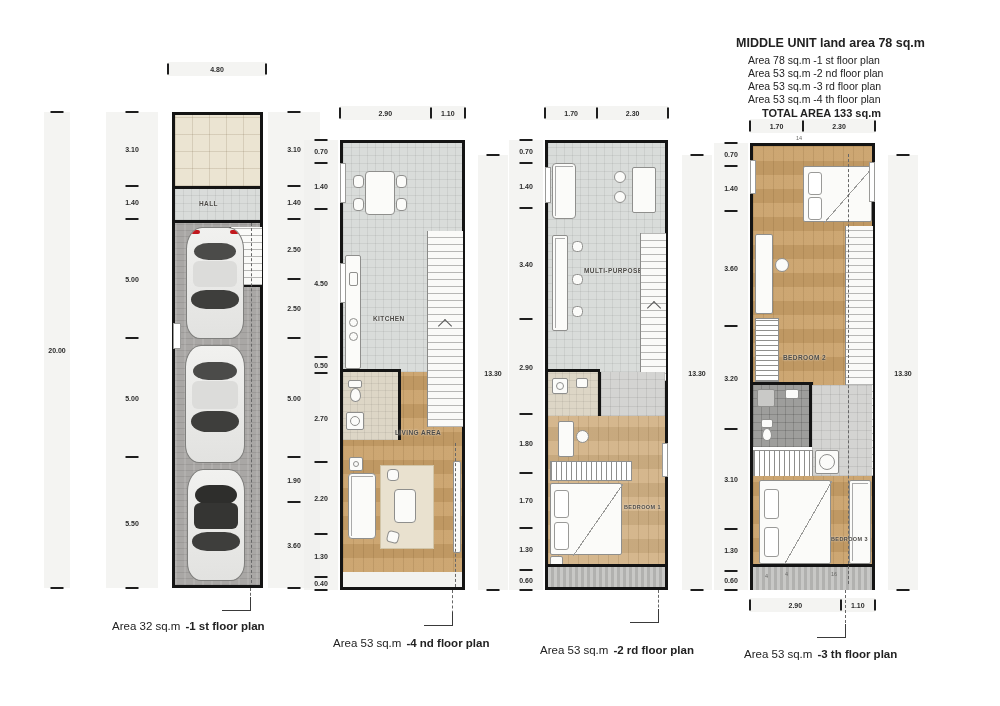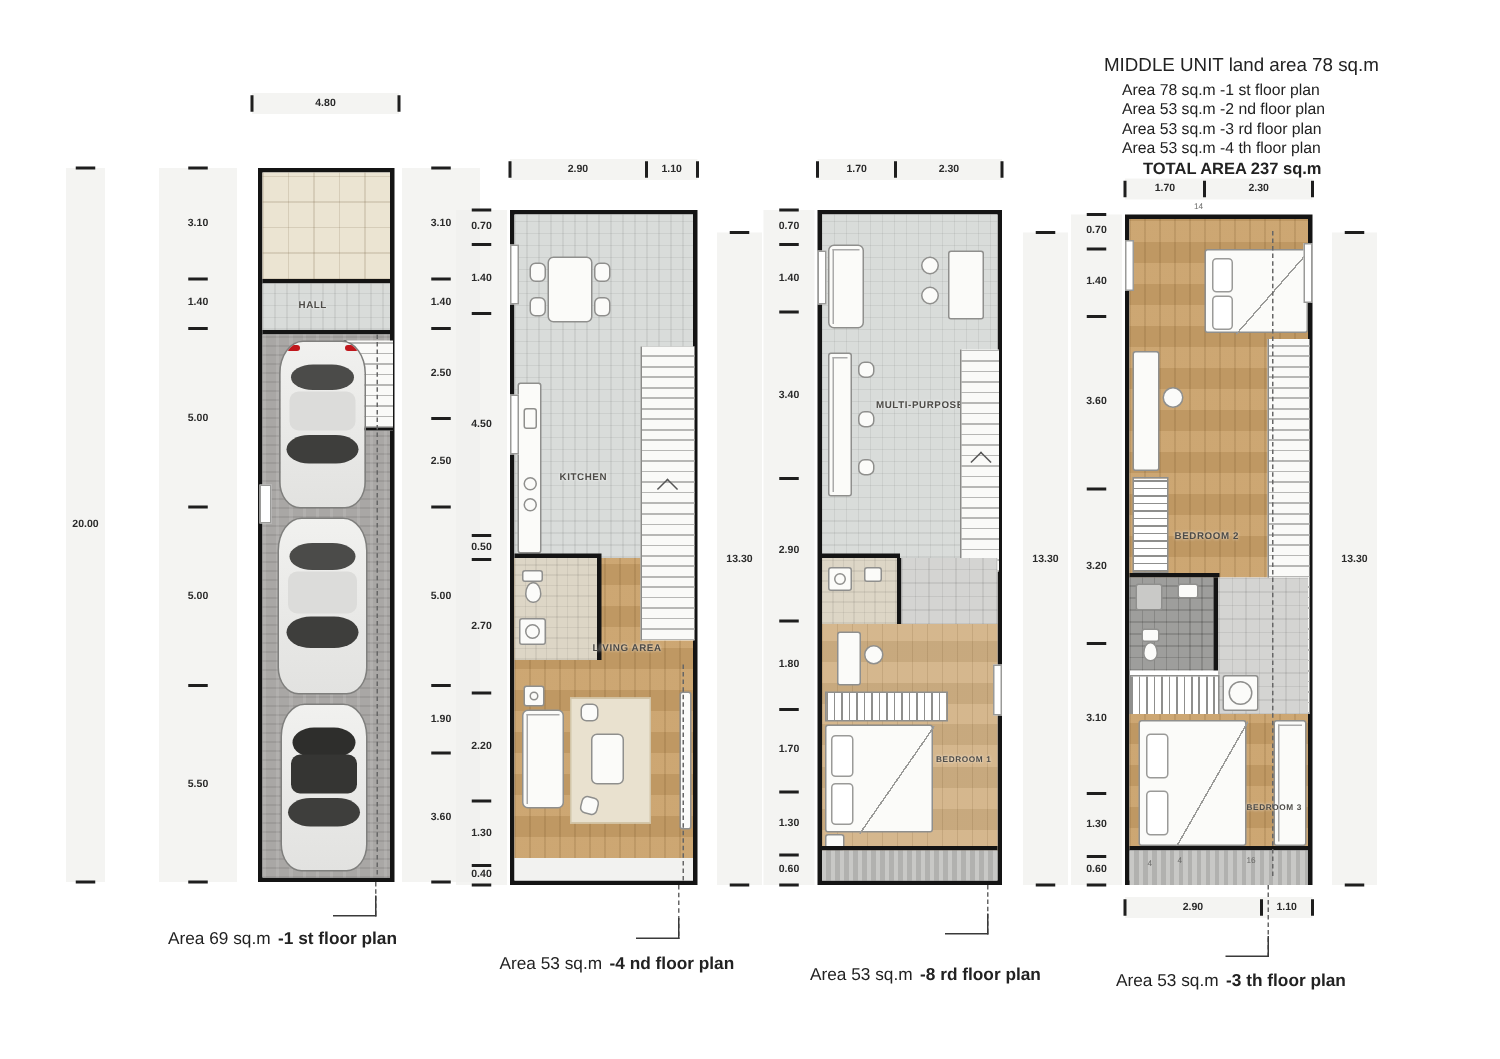--- a/index.html
+++ b/index.html
@@ -77,38 +77,38 @@
        border:1px solid #7f7f7d;overflow:hidden;}
   .car .glass-r{position:absolute;left:12%;right:12%;top:14%;height:15%;background:#4b4b49;border-radius:40%/60%;}
   .car .roof{position:absolute;left:10%;right:10%;top:30%;height:24%;background:#dcdcda;border-radius:6px;}
   .car .glass-f{position:absolute;left:8%;right:8%;top:56%;height:18%;background:#3e3e3c;border-radius:40%/60%;}
   .car .light-l,.car .light-r{position:absolute;top:2%;width:9px;height:4px;background:#c0171c;border-radius:2px;}
   .car .light-l{left:8%;} .car .light-r{right:8%;}
   .car.dark-roof .roof{background:#353533;}
   .car.dark-roof .glass-r{background:#2e2e2c;height:18%;}
 
   
-  .hdr-title{position:absolute;font-size:12.5px;font-weight:normal;white-space:nowrap;}
+  .hdr-title{position:absolute;font-size:12.5px;font-weight:bold;white-space:nowrap;}
   .hdr-line{position:absolute;font-size:10.5px;white-space:nowrap;}
   .hdr-total{position:absolute;font-size:11px;font-weight:bold;white-space:nowrap;}
   .caption{position:absolute;font-size:11.5px;white-space:nowrap;}
   .caption b{margin-left:5px;}
   .mini-tag{position:absolute;font-size:5.5px;color:#6a6a68;}
 </style>
 </head>
 <body>
 
 <div class="sheet">
 
   <div class="hdr-title" style="left:736px;top:36px;">MIDDLE UNIT land area 78 sq.m</div>
   <div class="hdr-line" style="left:748px;top:54px;">Area 78 sq.m  -1 st floor plan</div>
   <div class="hdr-line" style="left:748px;top:67px;">Area 53 sq.m  -2 nd floor plan</div>
   <div class="hdr-line" style="left:748px;top:80px;">Area 53 sq.m  -3 rd floor plan</div>
   <div class="hdr-line" style="left:748px;top:93px;">Area 53 sq.m  -4 th floor plan</div>
-  <div class="hdr-total" style="left:762px;top:107px;">TOTAL AREA 237 sq.m</div>
+  <div class="hdr-total" style="left:762px;top:107px;">TOTAL AREA 133 sq.m</div>
 
   <div class="track bar" style="left:168px;top:62px;width:98px;height:14px;">
       <div class="tick-h" style="left: 0%;"></div>
       <div class="lab-h" style="left: 50%;">4.80</div>
       <div class="tick-h" style="left: 100%;"></div>
     </div>
   <div class="track" style="left:44px;top:112px;width:26px;height:476px;">
       <div class="tick-v" style="top: 0%;"></div>
       <div class="lab-v" style="top: 50%;">20.00</div>
       <div class="tick-v" style="top: 100%;"></div>
@@ -170,21 +170,21 @@
         <div class="glass-r"></div>
         <div class="roof"></div>
         <div class="glass-f"></div>
       </div>
       <div class="cline" style="left:76px;top:0;height:360px;"></div>
     </div>
   </div>
   <div class="cline" style="left:250px;top:588px;height:22px;"></div>
   <div class="hook" style="left:222px;top:597px;width:28px;height:13px;"></div>
   <div class="caption" style="left:112px;top:620px;">
-    <span>Area 69 sq.m</span><b>-1 st floor plan</b>
+    <span>Area 32 sq.m</span><b>-1 st floor plan</b>
   </div>
 
   <div class="track bar" style="left:340px;top:106px;width:125px;height:14px;">
       <div class="tick-h" style="left: 0%;"></div>
       <div class="lab-h" style="left: 36.25%;">2.90</div>
       <div class="tick-h" style="left: 72.5%;"></div>
       <div class="lab-h" style="left: 86.25%;">1.10</div>
       <div class="tick-h" style="left: 100%;"></div>
     </div>
   <div class="track" style="left:304px;top:140px;width:34px;height:450px;">
@@ -345,21 +345,21 @@
     </div>
     <div class="wall" style="left:0;top:421px;width:117px;height:3px;"></div>
     <div class="zone deck" style="left:0;top:424px;width:117px;height:20px;"></div>
 
     <div class="win" style="left:-3px;top:24px;width:6px;height:36px;"></div>
     <div class="win" style="left:114px;top:300px;width:6px;height:34px;"></div>
   </div>
   <div class="cline" style="left:658px;top:590px;height:32px;"></div>
   <div class="hook" style="left:630px;top:609px;width:28px;height:13px;"></div>
   <div class="caption" style="left:540px;top:644px;">
-    <span>Area 53 sq.m</span><b>-8 rd floor plan</b>
+    <span>Area 53 sq.m</span><b>-2 rd floor plan</b>
   </div>
 
   <div class="track bar" style="left:750px;top:119px;width:125px;height:14px;">
       <div class="tick-h" style="left: 0%;"></div>
       <div class="lab-h" style="left: 21.25%;">1.70</div>
       <div class="tick-h" style="left: 42.5%;"></div>
       <div class="lab-h" style="left: 71.25%;">2.30</div>
       <div class="tick-h" style="left: 100%;"></div>
     </div>
   <div class="mini-tag" style="left:796px;top:135px;">14</div>

